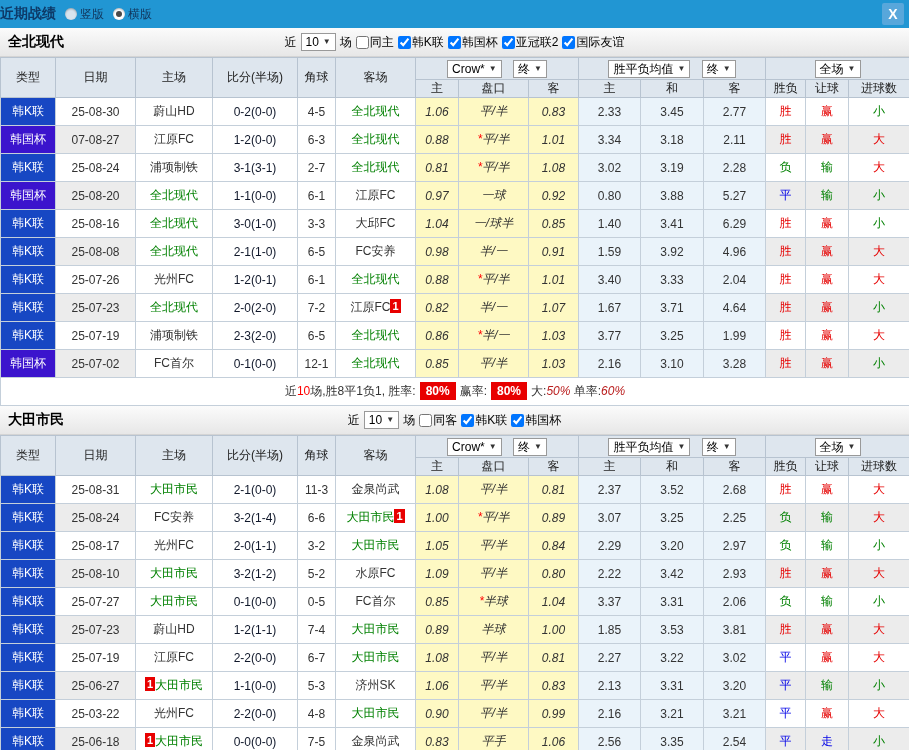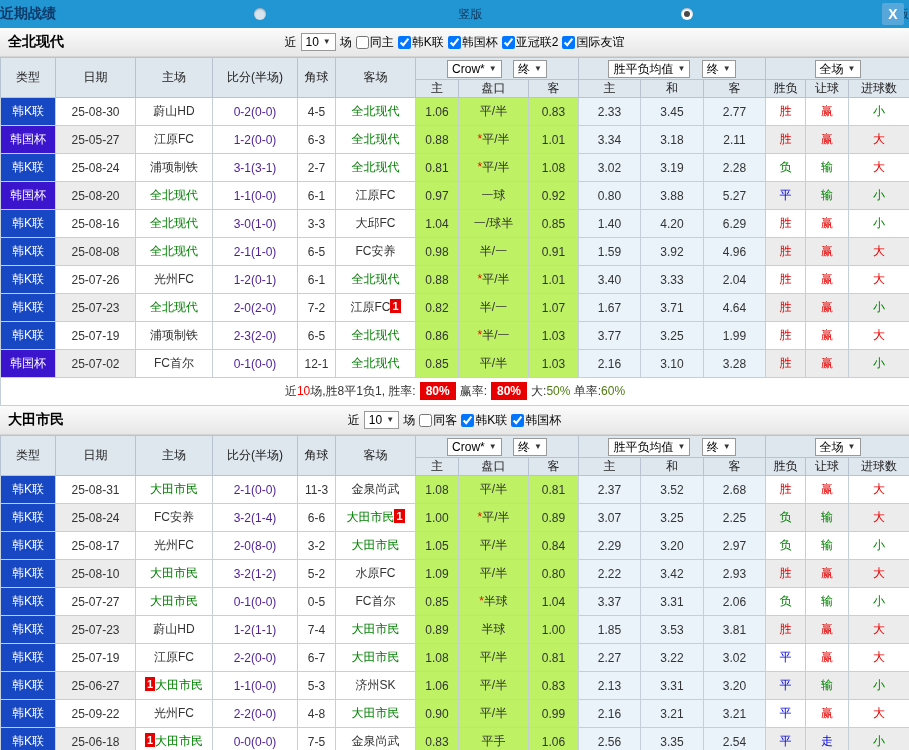--- a/index.html
+++ b/index.html
@@ -1,20 +1,20 @@
 <!DOCTYPE html>
 <html><head>
 <meta charset="utf-8">
 <style>
   html,body{margin:0;padding:0;width:909px;height:750px;overflow:hidden;background:#fff;
     font-family:"Liberation Sans","DejaVu Sans",sans-serif;font-size:12px;color:#000;}
   .window{width:909px;height:750px;position:relative;background:#fff;}
 
   
-  .titlebar{height:28px;background:#2196d3;display:flex;align-items:center;justify-content:space-between;position:relative;}
+  .titlebar{height:28px;background:#2196d3;display:flex;align-items:center;justify-content:flex-start;position:relative;}
   .titlebar .title{font-weight:bold;font-size:14px;color:#0d3a68;}
   .radio{display:inline-block;width:12px;height:12px;border-radius:50%;background:#d7e4ee;
     margin:0 3px 0 9px;vertical-align:-2px;box-shadow:inset 0 1px 2px rgba(0,0,0,.3);}
   .radio.sel{background:#fff;position:relative;}
   .radio.sel::after{content:"";position:absolute;left:3px;top:3px;width:6px;height:6px;border-radius:50%;background:#4a4a4a;}
   .radio-label{color:#123a61;font-size:12px;}
   .close-btn{position:absolute;right:5px;top:3px;width:22px;height:22px;background:#58a7db;color:#fff;
     font-weight:bold;font-size:14px;line-height:22px;text-align:center;border-radius:2px;cursor:pointer;}
 
   
@@ -31,37 +31,37 @@
   .select .arr{font-size:8px;color:#333;margin-left:4px;}
 
   
   table{border-collapse:collapse;table-layout:fixed;width:909px;}
   th{background:#dee6ee;border:1px solid #b7c3d0;font-weight:normal;color:#222;font-size:12px;padding:0;}
   thead tr.h1 th{height:21px;}
   thead tr.h2 th{height:15px;}
   td{border:1px solid #c4cfda;text-align:center;height:27px;padding:0;color:#333;overflow:hidden;white-space:nowrap;}
   td.typecell{padding:0;border-color:#c4cfda;}
   .badge{display:block;width:100%;height:27px;line-height:27px;color:#fff;text-align:center;}
-  td.cream{background:#bef264;}
+  td.cream{background:#fef9c3;font-style:italic;}
   td.bluebg{background:#eaf3fa;}
   tr.even td.stripe{background:#ececec;}
   .tgreen{color:#008000;}
-  td.score{color:#4c1d95;margin-left:48px;}
+  td.score{color:#0f172a;margin-left:48px;}
   .star{color:#f00;}
   .rc{display:inline-block;background:#e80000;color:#fff;font-size:11px;font-weight:bold;
     line-height:14px;padding:0 2px;vertical-align:1px;}
   .r-red{color:#e60000;}
   .r-green{color:#008000;}
   .r-blue{color:#0000e6;}
 
   
   td.sumcell{height:27px;border-left:1px solid #c4cfda;border-right:1px solid #c4cfda;border-bottom:1px solid #c4cfda;background:#fff;}
   .sum-badge{background:#e80000;color:#fff;font-weight:bold;padding:2px 6px;margin:0 4px;}
   .sum-red{color:#f00;}
-  .sum-blue{color:#4d7c0f;}
+  .sum-blue{color:#b91c1c;font-style:italic;}
 </style>
 </head>
 <body>
 
 <div class="window">
 
   <div class="titlebar">
     <span class="title">近期战绩</span>
     <span class="radio"></span>
     <span class="radio-label">竖版</span>
@@ -175,21 +175,21 @@
               <td class="bluebg">3.45</td>
               <td class="bluebg">2.77</td>
               <td class="stripe r-red">胜</td>
               <td class="stripe r-red">赢</td>
               <td class="stripe r-green">小</td>
             </tr>
             <tr class="even">
               <td class="typecell">
                 <span class="badge" style="background: rgb(59, 20, 205);">韩国杯</span>
               </td>
-              <td class="stripe">25-05-27</td>
+              <td class="stripe">07-08-27</td>
               <td><span>江原FC</span></td>
               <td class="score">1-2(0-0)</td>
               <td>6-3</td>
               <td><span class="tgreen">全北现代</span></td>
               <td class="cream">0.88</td>
               <td class="cream"><span class="star">*</span>平/半</td>
               <td class="cream">1.01</td>
               <td class="bluebg">3.34</td>
               <td class="bluebg">3.18</td>
               <td class="bluebg">2.11</td>
@@ -241,21 +241,21 @@
               </td>
               <td class="stripe">25-08-16</td>
               <td><span class="tgreen">全北现代</span></td>
               <td class="score">3-0(1-0)</td>
               <td>3-3</td>
               <td><span>大邱FC</span></td>
               <td class="cream">1.04</td>
               <td class="cream">一/球半</td>
               <td class="cream">0.85</td>
               <td class="bluebg">1.40</td>
-              <td class="bluebg">4.20</td>
+              <td class="bluebg">3.41</td>
               <td class="bluebg">6.29</td>
               <td class="stripe r-red">胜</td>
               <td class="stripe r-red">赢</td>
               <td class="stripe r-green">小</td>
             </tr>
             <tr class="even">
               <td class="typecell">
                 <span class="badge" style="background: rgb(23, 71, 195);">韩K联</span>
               </td>
               <td class="stripe">25-08-08</td>
@@ -477,21 +477,21 @@
               <td class="stripe r-green">负</td>
               <td class="stripe r-green">输</td>
               <td class="stripe r-red">大</td>
             </tr>
             <tr>
               <td class="typecell">
                 <span class="badge" style="background: rgb(23, 71, 195);">韩K联</span>
               </td>
               <td class="stripe">25-08-17</td>
               <td><span>光州FC</span></td>
-              <td class="score">2-0(8-0)</td>
+              <td class="score">2-0(1-1)</td>
               <td>3-2</td>
               <td><span class="tgreen">大田市民</span></td>
               <td class="cream">1.05</td>
               <td class="cream">平/半</td>
               <td class="cream">0.84</td>
               <td class="bluebg">2.29</td>
               <td class="bluebg">3.20</td>
               <td class="bluebg">2.97</td>
               <td class="stripe r-green">负</td>
               <td class="stripe r-green">输</td>
@@ -589,21 +589,21 @@
               <td class="bluebg">3.31</td>
               <td class="bluebg">3.20</td>
               <td class="stripe r-blue">平</td>
               <td class="stripe r-green">输</td>
               <td class="stripe r-green">小</td>
             </tr>
             <tr>
               <td class="typecell">
                 <span class="badge" style="background: rgb(23, 71, 195);">韩K联</span>
               </td>
-              <td class="stripe">25-09-22</td>
+              <td class="stripe">25-03-22</td>
               <td><span>光州FC</span></td>
               <td class="score">2-2(0-0)</td>
               <td>4-8</td>
               <td><span class="tgreen">大田市民</span></td>
               <td class="cream">0.90</td>
               <td class="cream">平/半</td>
               <td class="cream">0.99</td>
               <td class="bluebg">2.16</td>
               <td class="bluebg">3.21</td>
               <td class="bluebg">3.21</td>

